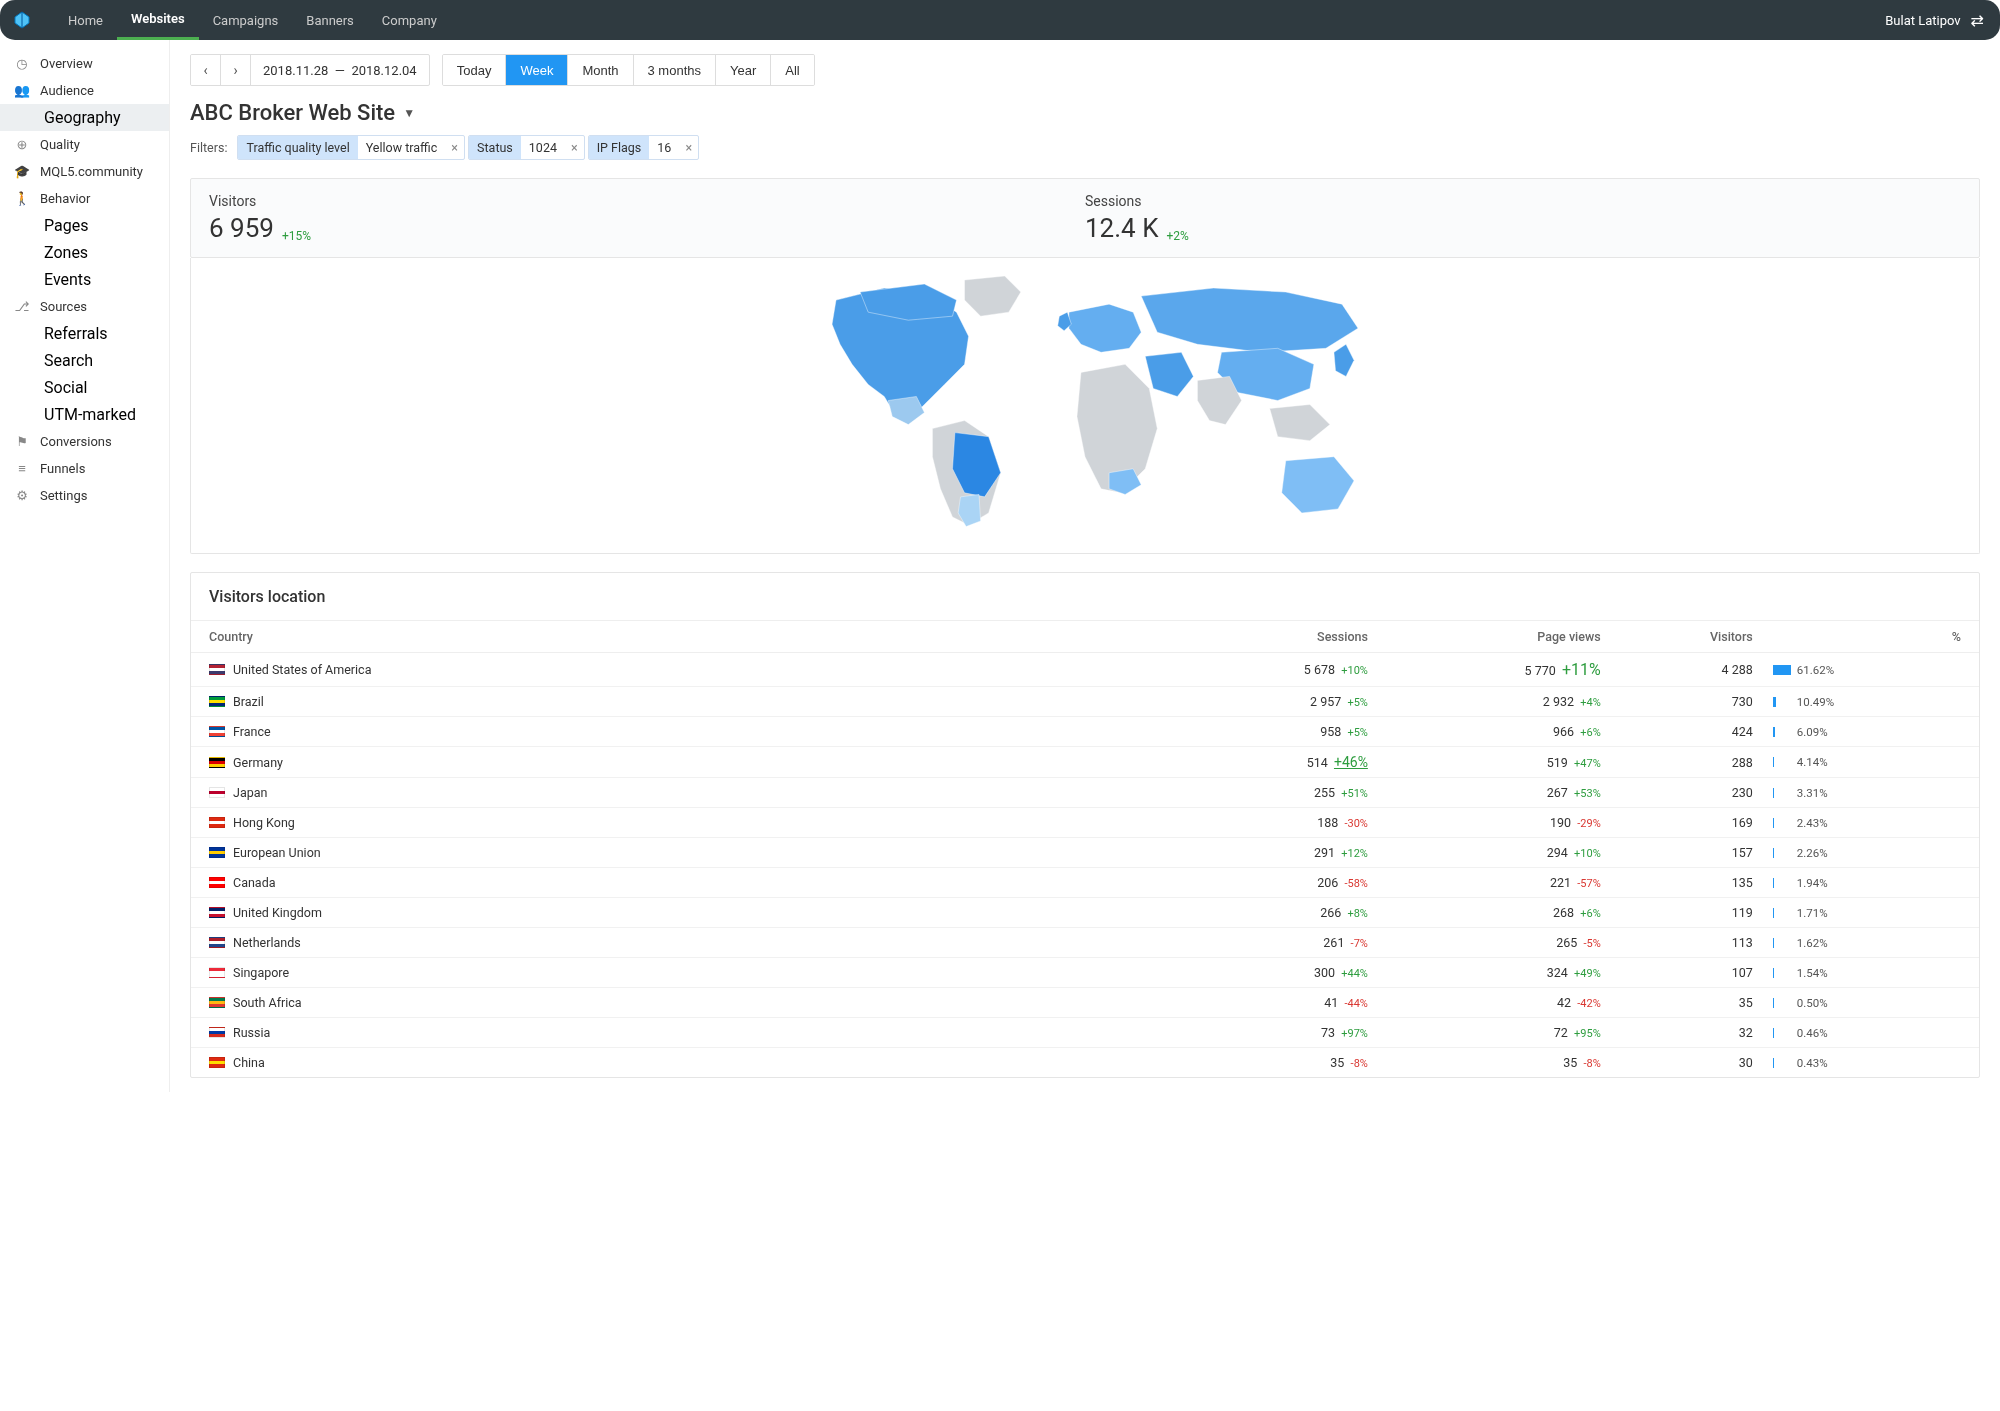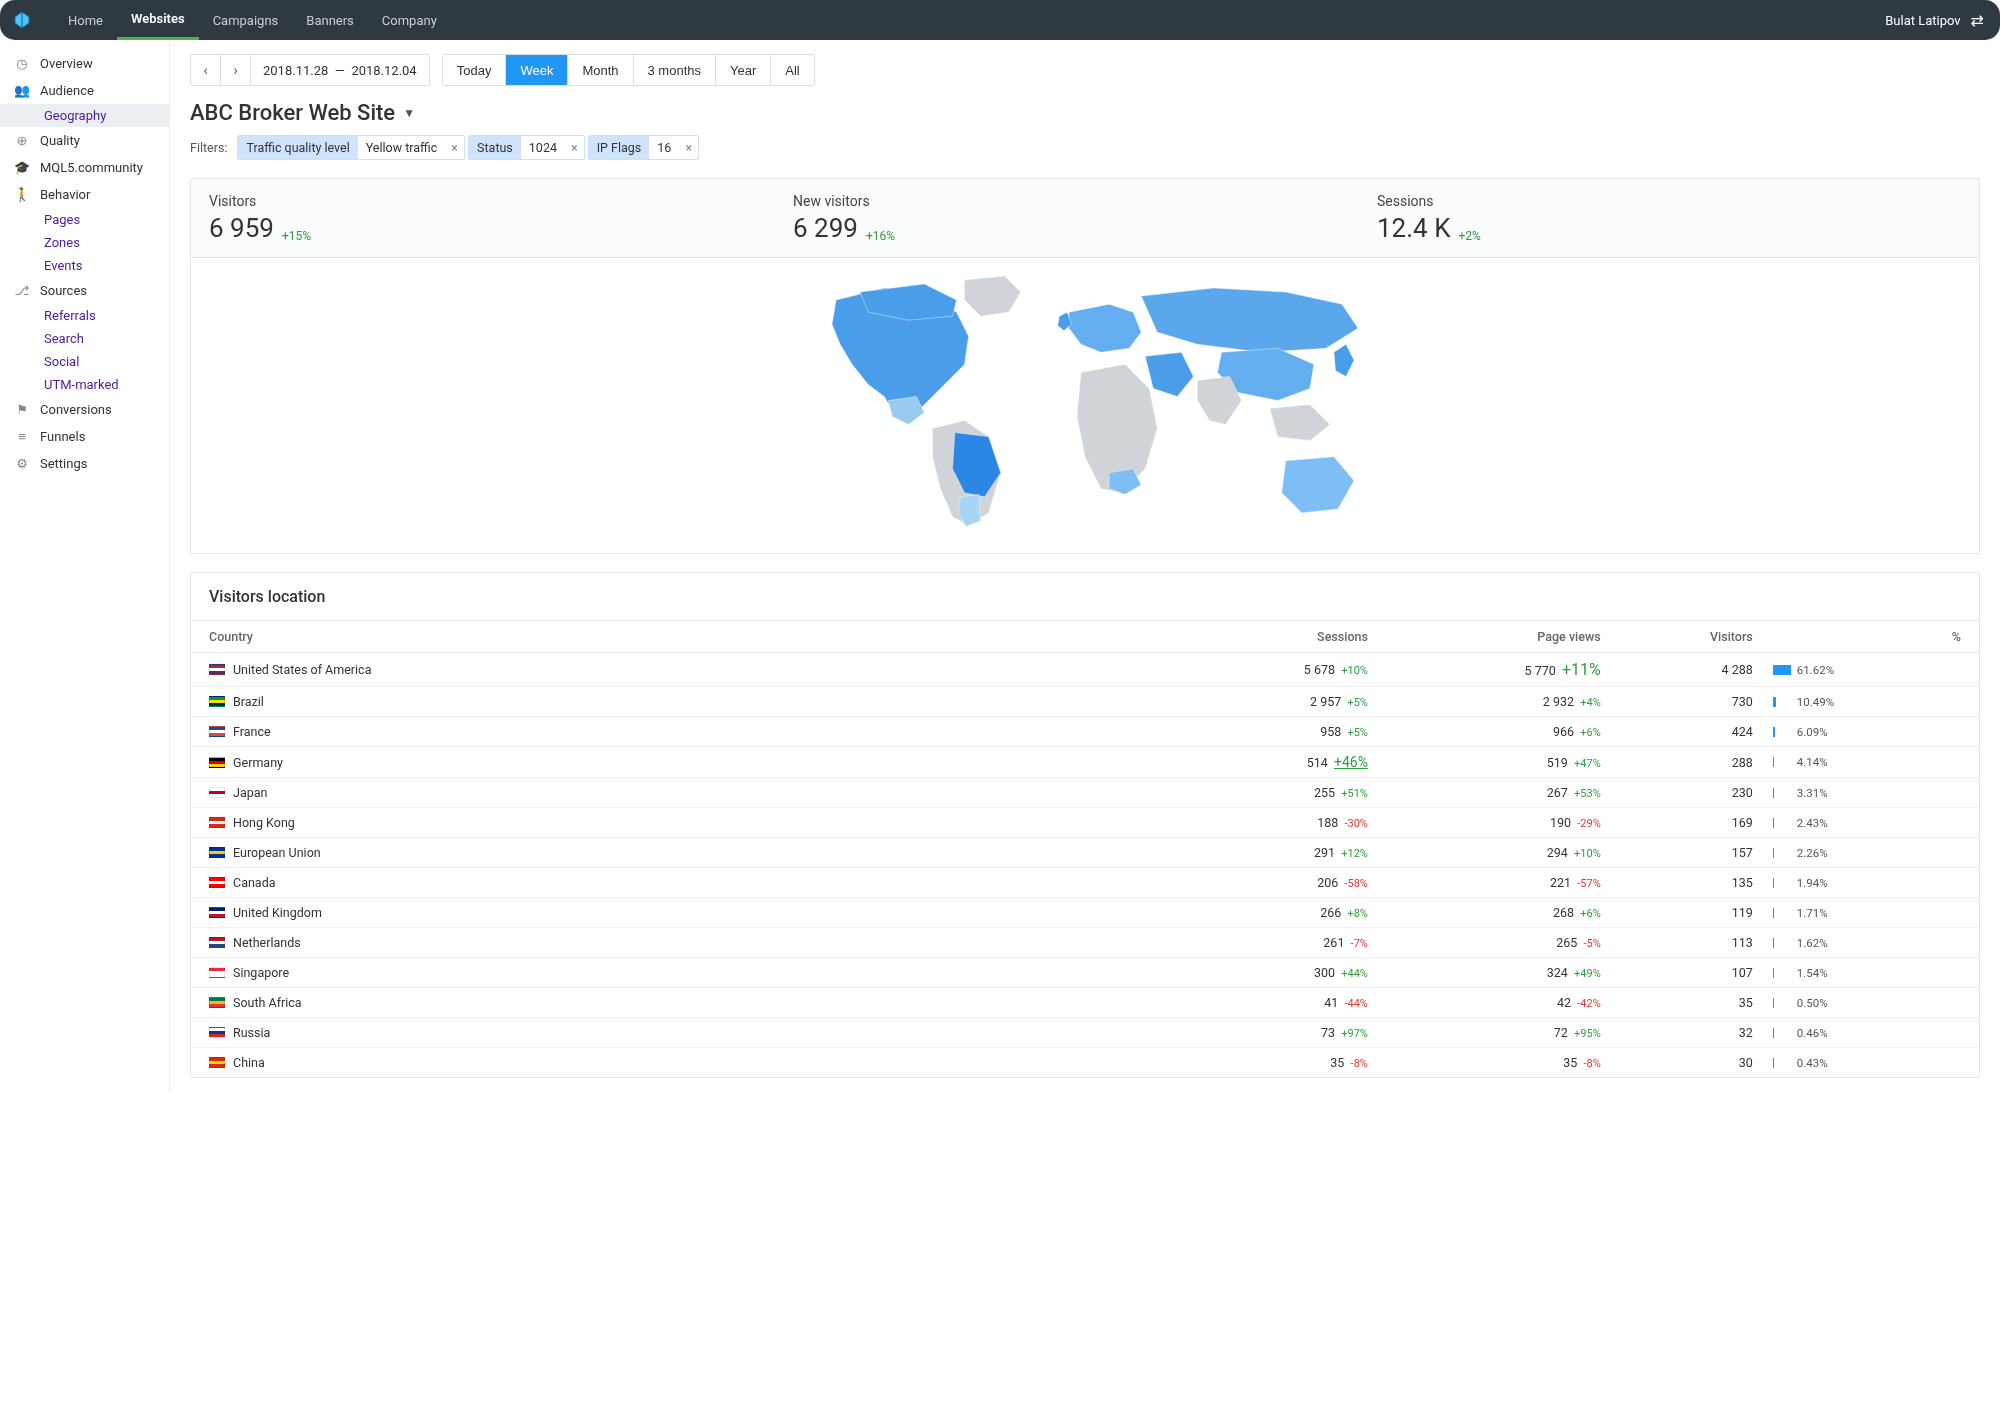--- a/index.html
+++ b/index.html
@@ -9,21 +9,21 @@
 .topbar .nav { display: flex; gap: 0; }
 .topbar .nav a { color: #ccc; text-decoration: none; padding: 0 14px; height: 40px; display:flex; align-items:center; font-size: 13px; }
 .topbar .nav a.active { color: #fff; font-weight: 600; border-bottom: 3px solid #4caf50; }
 .topbar .spacer { flex: 1; }
 .topbar .user { color: #fff; display:flex; align-items:center; gap:10px; padding-right:6px; }
 .topbar .user-icon { font-size: 16px; }
 .layout { display: flex; }
 .sidebar { width: 170px; border-right: 1px solid #eee; padding-top: 10px; font-size: 13px; }
 .sidebar .item { display:flex; align-items:center; gap:10px; padding: 6px 14px; cursor:pointer; color:#333; }
 .sidebar .item .icon { width:16px; text-align:center; color:#888; }
-.sidebar .subitem { padding: 4px 14px 4px 44px; cursor:pointer; color:#4c1d95; font-size: 13px; }
+.sidebar .subitem { padding: 4px 14px 4px 44px; cursor:pointer; color:#000000; font-size: 16px; }
 .sidebar .subitem.active { background: #eceff1; }
 .main { flex:1; padding: 14px 20px; }
 .controls-row { display:flex; align-items:center; gap: 12px; margin-bottom: 14px; }
 .date-group { display:flex; align-items:center; border:1px solid #ddd; border-radius:2px; overflow:hidden; }
 .date-group .nav-btn { width:30px; height:30px; display:flex; align-items:center; justify-content:center; border-right:1px solid #ddd; cursor:pointer; font-size:14px; color:#555; background:#fff; }
 .date-group .nav-btn:last-of-type { border-right:1px solid #ddd; }
 .date-group .range { padding: 0 12px; font-size:13px; height:30px; display:flex; align-items:center; }
 .period-group { display:flex; border:1px solid #ddd; border-radius:2px; overflow:hidden; }
 .period-group button { border:none; background:#fff; padding: 0 14px; height:30px; font-size:13px; cursor:pointer; border-right:1px solid #ddd; color:#333; }
 .period-group button:last-child { border-right:none; }
@@ -183,27 +183,20 @@
 
     <div class="stats-row" id="stats">
         <div class="stat">
           <div class="label">Visitors</div>
           <div class="value-line">
             <span class="value">6 959</span>
             <span class="delta pos">+15%</span>
           </div>
         </div>
         <div class="stat">
-          <div class="label">New visitors</div>
-          <div class="value-line">
-            <span class="value">6 299</span>
-            <span class="delta pos">+16%</span>
-          </div>
-        </div>
-        <div class="stat">
           <div class="label">Sessions</div>
           <div class="value-line">
             <span class="value">12.4 K</span>
             <span class="delta pos">+2%</span>
           </div>
         </div>
       </div>
 
     <div class="map-panel">
       <svg viewBox="0 0 800 330">

